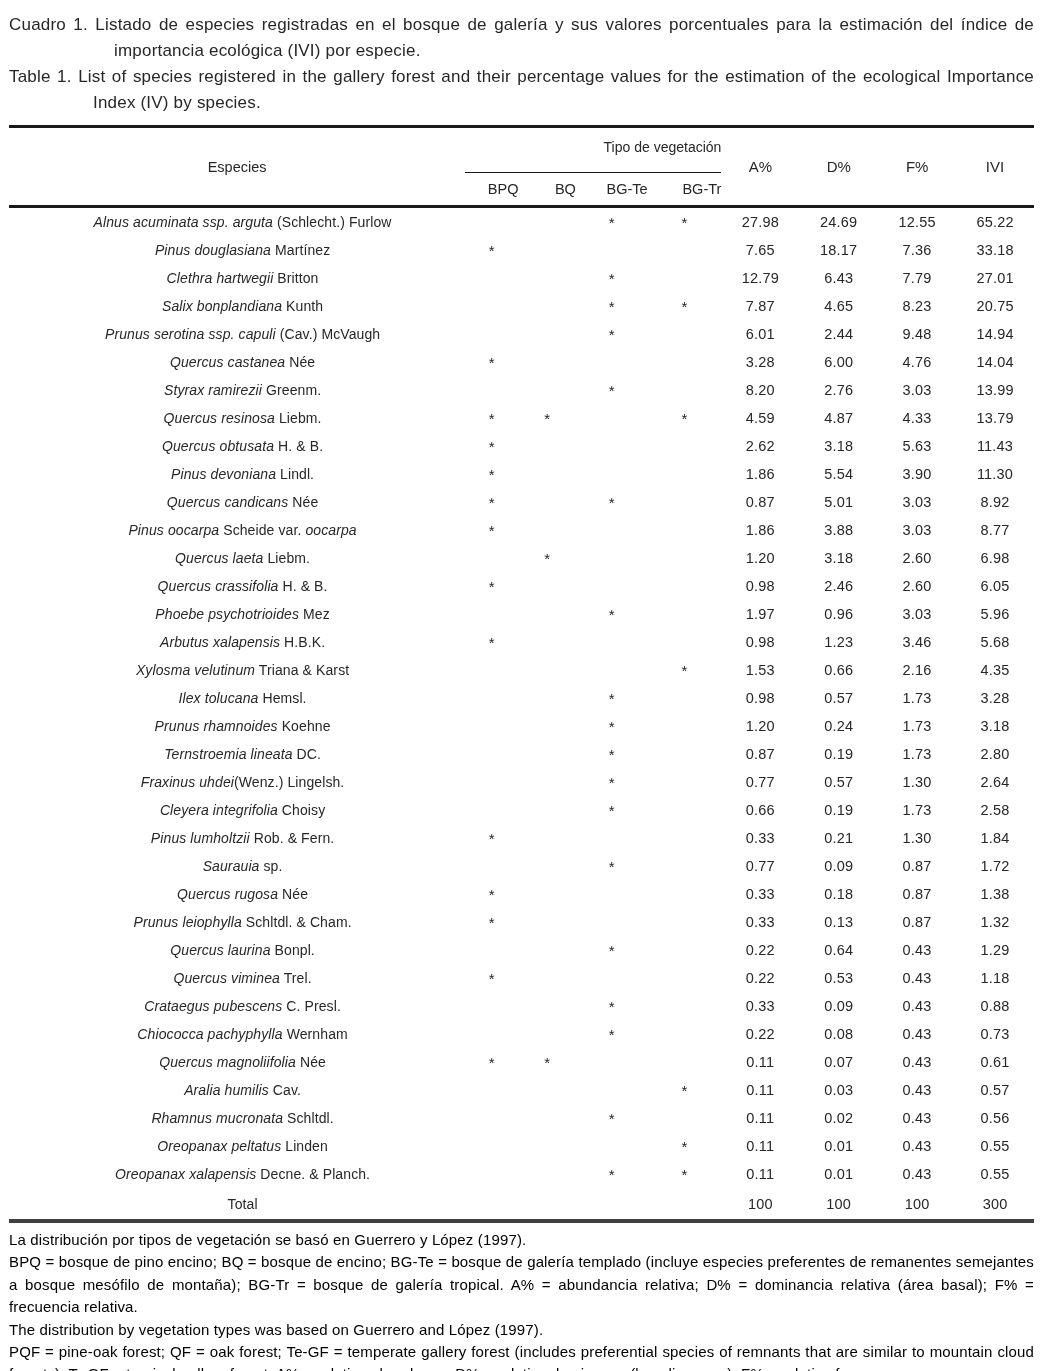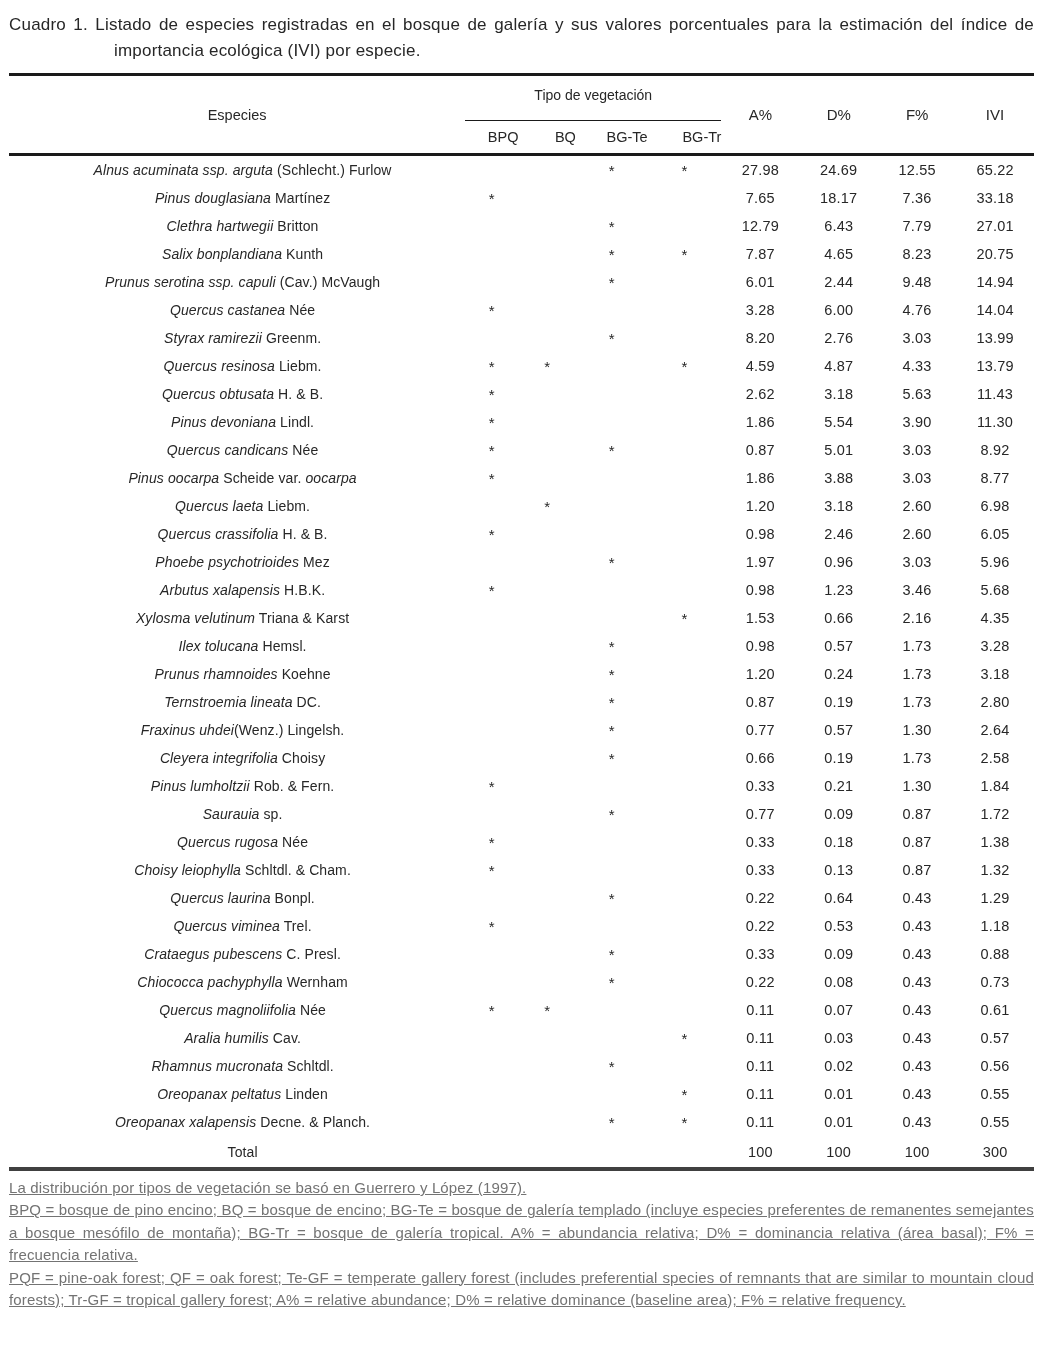--- a/index.html
+++ b/index.html
@@ -15,45 +15,46 @@
   .caption .es { padding-left:105px; text-indent:-105px; text-align:justify; }
   .caption .en { padding-left:84px;  text-indent:-84px;  text-align:justify; }
 
   
   table.species { width:100%; border-collapse:collapse; table-layout:fixed; margin-top:9px;
                   border-top:3px solid #1a1a1a; }
   th, td { font-weight:normal; padding:0; }
   thead th { font-size:14.5px; color:#272727; }
   thead tr.h1 th { height:38px; vertical-align:middle; }
   th.especies { text-align:center; vertical-align:middle; border-bottom:3px solid #1a1a1a; }
-  th.tipo { text-align:center; vertical-align:bottom; padding-bottom:6px;
+  th.tipo { text-align:right; vertical-align:bottom; padding-bottom:6px;
             border-bottom:1.5px solid #1a1a1a; font-size:14px; }
   th.valhead { text-align:center; vertical-align:middle; border-bottom:3px solid #1a1a1a; font-size:15px; }
   thead tr.h2 th { height:32px; text-align:right; vertical-align:middle;
                    border-bottom:3px solid #1a1a1a; font-size:14.5px; }
 
   tbody td { height:28px; vertical-align:middle; font-size:14px; color:#272727; }
   td.sp  { text-align:center; padding-left:11px; letter-spacing:0.1px; white-space:nowrap; }
   td.sp .it { font-style:italic; }
   td.veg { text-align:center; font-size:15px; }
   td.val { text-align:center; font-size:14.5px; letter-spacing:0.2px; }
   tr.total td { height:31px; border-bottom:4px solid #404040; }
 
   
   .footnotes { margin-top:6px; }
-  .footnotes p { margin:0; font-size:15px; line-height:22.4px; letter-spacing:0.15px; color:#737373;text-decoration:underline; }
+  .footnotes p { margin:0; font-size:15px; line-height:22.4px; letter-spacing:0.15px; color:#000000; }
   .footnotes p.justify { text-align:justify; }
 </style>
 </head>
 <body>
 
 <div class="page">
 
   <div class="caption">
     <p class="es">Cuadro 1. Listado de especies registradas en el bosque de galería y sus valores porcentuales para la estimación del índice de importancia ecológica (IVI) por especie.</p>
+    <p class="en">Table 1. List of species registered in the gallery forest and their percentage values for the estimation of the ecological Importance Index (IV) by species.</p>
   </div>
 
   <table class="species">
     <colgroup>
       <col style="width:44.5%">
       <col style="width:5.2%">
       <col style="width:5.6%">
       <col style="width:7.0%">
       <col style="width:7.2%">
       <col style="width:7.6%">
@@ -347,21 +348,21 @@
           <td class="veg">*</td>
           <td class="veg"></td>
           <td class="veg"></td>
           <td class="veg"></td>
           <td class="val">0.33</td>
           <td class="val">0.18</td>
           <td class="val">0.87</td>
           <td class="val">1.38</td>
         </tr>
         <tr>
-          <td class="sp"><span class="it">Choisy leiophylla</span><span> Schltdl. &amp; Cham.</span></td>
+          <td class="sp"><span class="it">Prunus leiophylla</span><span> Schltdl. &amp; Cham.</span></td>
           <td class="veg">*</td>
           <td class="veg"></td>
           <td class="veg"></td>
           <td class="veg"></td>
           <td class="val">0.33</td>
           <td class="val">0.13</td>
           <td class="val">0.87</td>
           <td class="val">1.32</td>
         </tr>
         <tr>
@@ -473,16 +474,17 @@
         <td class="val">100</td>
         <td class="val">100</td>
         <td class="val">300</td>
       </tr>
     </tbody>
   </table>
 
   <div class="footnotes">
     <p>La distribución por tipos de vegetación se basó en Guerrero y López (1997).</p>
     <p class="justify">BPQ = bosque de pino encino; BQ = bosque de encino; BG-Te = bosque de galería templado (incluye especies preferentes de remanentes semejantes a bosque mesófilo de montaña); BG-Tr = bosque de galería tropical. A% = abundancia relativa; D% = dominancia relativa (área basal); F% = frecuencia relativa.</p>
+    <p>The distribution by vegetation types was based on Guerrero and López (1997).</p>
     <p class="justify">PQF = pine-oak forest; QF = oak forest; Te-GF = temperate gallery forest (includes preferential species of remnants that are similar to mountain cloud forests); Tr-GF = tropical gallery forest; A% = relative abundance; D% = relative dominance (baseline area); F% = relative frequency.</p>
   </div>
 
 </div>
 
 </body></html>

